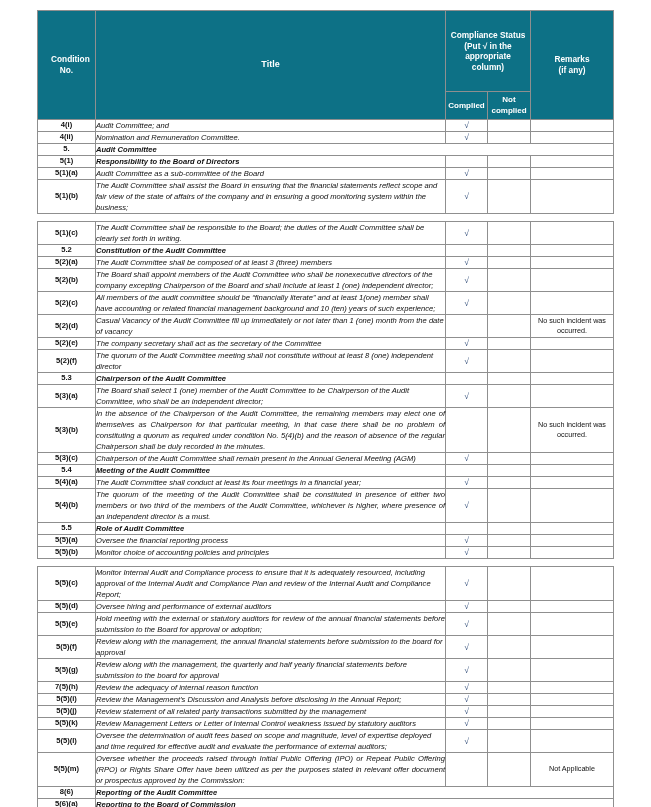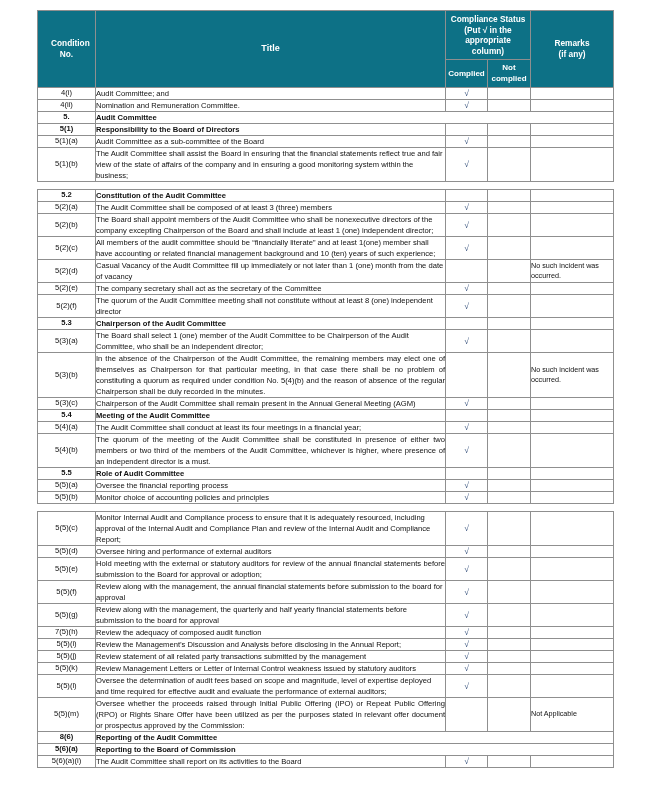--- a/index.html
+++ b/index.html
@@ -53,54 +53,55 @@
     color: #ffffff;
     font-size: 8.3px;
     font-weight: bold;
     line-height: 1.28;
     text-align: center;
     border: 1px solid #0d7186;
     padding: 2px 2px;
   }
   thead th.hcond { padding: 2px 13px; }
   thead th.htitle { font-size: 9px; }
-  thead th.hstatus { padding: 3px 4px; }
+  thead th.hstatus { padding: 19px 4px; }
   thead th.hsub { font-size: 8px; padding: 3px 1px; }
   thead th.hremarks { font-size: 8.3px; margin-left: 12px; }
 
   
   td.cond {
     text-align: center;
     font-size: 7.6px;
-    font-weight: normal;
+    font-weight: bold;
     color: #111111;
     padding: 3px 1px;
     line-height: 1.3;
   }
   td.title {
     text-align: left;
     font-size: 7.6px;
     color: #111111;
     padding: 3px 5px 3px 5px;
     line-height: 1.45;
+    font-style: italic;
   }
   td.title.just { text-align: justify; text-justify: inter-word; }
   tr.section td.title,
   tr.section td.cond {
     font-weight: bold;
   }
   td.mark {
     text-align: center;
     font-size: 8.6px;
     color: #1b3a6b;
     font-family: "Liberation Serif", serif;
     padding: 3px 0;
   }
   td.remarks {
-    text-align: left;
+    text-align: center;
     font-size: 7.2px;
     color: #111111;
     padding: 3px 3px;
     line-height: 1.4;
   }
 </style>
 </head>
 <body>
 
 <div id="page">
@@ -167,37 +168,44 @@
           </tr>
           <tr>
             <td class="cond">5(1)(a)</td>
             <td class="title">Audit Committee as a sub-committee of the Board</td>
             <td class="mark">√</td>
             <td class="mark"></td>
             <td class="remarks"></td>
           </tr>
           <tr>
             <td class="cond">5(1)(b)</td>
-            <td class="title">The Audit Committee shall assist the Board in ensuring that the financial statements reflect true and fair view of the state of affairs of the company and in ensuring a good monitoring system within the business;</td>
+            <td class="title">The Audit Committee shall assist the Board in ensuring that the financial statements reflect scope and fair view of the state of affairs of the company and in ensuring a good monitoring system within the business;</td>
             <td class="mark">√</td>
             <td class="mark"></td>
             <td class="remarks"></td>
           </tr>
         </tbody>
     </table>
 
     <table class="compliance">
       <colgroup>
         <col class="c-cond">
           <col class="c-title">
           <col class="c-complied">
           <col class="c-not">
           <col class="c-remarks">
       </colgroup>
       <tbody>
+          <tr>
+            <td class="cond">5(1)(c)</td>
+            <td class="title">The Audit Committee shall be responsible to the Board; the duties of the Audit Committee shall be clearly set forth in writing.</td>
+            <td class="mark">√</td>
+            <td class="mark"></td>
+            <td class="remarks"></td>
+          </tr>
           <tr class="section">
             <td class="cond">5.2</td>
             <td class="title">Constitution of the Audit Committee</td>
             <td class="mark"></td>
             <td class="mark"></td>
             <td class="remarks"></td>
           </tr>
           <tr>
             <td class="cond">5(2)(a)</td>
             <td class="title">The Audit Committee shall be composed of at least 3 (three) members</td>
@@ -352,21 +360,21 @@
           </tr>
           <tr>
             <td class="cond">5(5)(g)</td>
             <td class="title">Review along with the management, the quarterly and half yearly financial statements before submission to the board for approval</td>
             <td class="mark">√</td>
             <td class="mark"></td>
             <td class="remarks"></td>
           </tr>
           <tr>
             <td class="cond">7(5)(h)</td>
-            <td class="title">Review the adequacy of composed audit function</td>
+            <td class="title">Review the adequacy of internal reason function</td>
             <td class="mark">√</td>
             <td class="mark"></td>
             <td class="remarks"></td>
           </tr>
           <tr>
             <td class="cond">5(5)(i)</td>
             <td class="title">Review the Management’s Discussion and Analysis before disclosing in the Annual Report;</td>
             <td class="mark">√</td>
             <td class="mark"></td>
             <td class="remarks"></td>

